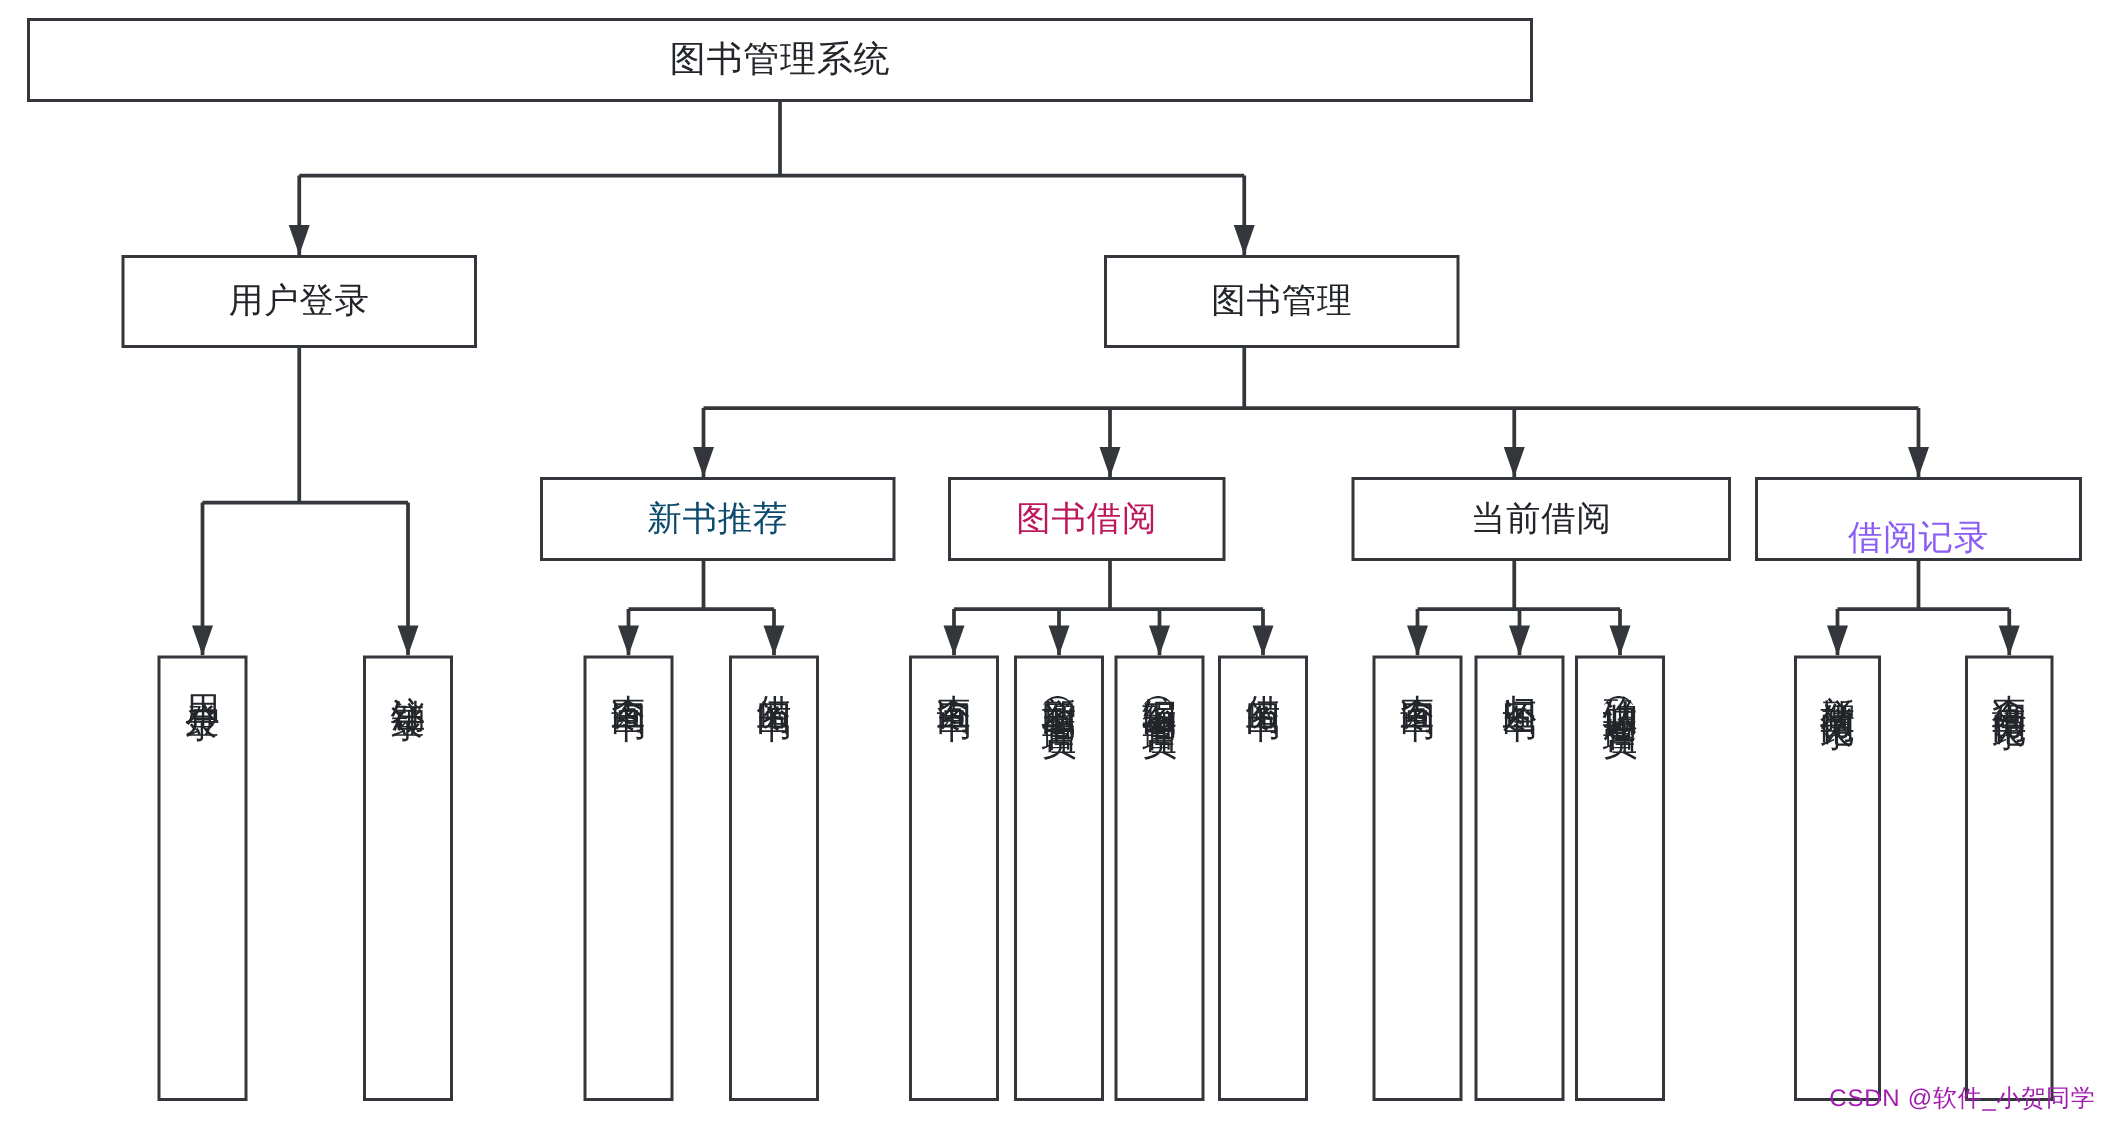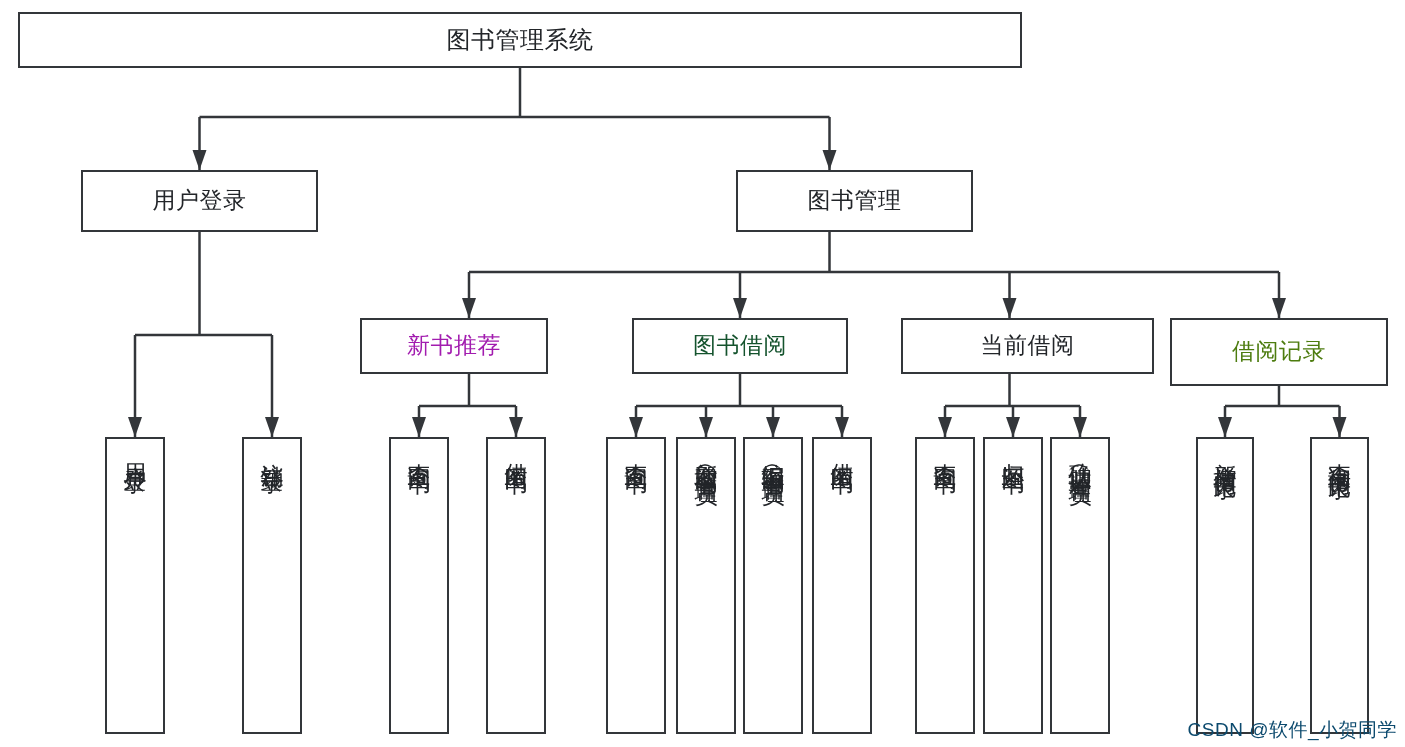--- a/index.html
+++ b/index.html
@@ -54,22 +54,22 @@
     letter-spacing: 3px;
     line-height: 1;
   }
   .node.root .node-label {
     font-size: 24px;
   }
   #watermark {
     position: absolute;
     right: 8px;
     bottom: 4px;
-    font-size: 19px;
-    color: #0c4a6e;
+    font-size: 16px;
+    color: #a21caf;
     letter-spacing: 0.5px;
     white-space: nowrap;
     pointer-events: none;
   }
 </style>
 </head>
 <body>
 
 <div id="canvas">
   <svg id="edges" viewBox="0 0 1405 747" xmlns="http://www.w3.org/2000/svg">
@@ -129,30 +129,30 @@
   <div id="nodes">
       <div class="node horiz root" style="left: 18px; top: 12px; width: 1004px; height: 56px; border-color: rgb(51, 54, 58); color: rgb(34, 37, 41);">
         <span class="node-label">图书管理系统</span>
       </div>
       <div class="node horiz" style="left: 81px; top: 170px; width: 237px; height: 62px; border-color: rgb(51, 54, 58); color: rgb(34, 37, 41);">
         <span class="node-label">用户登录</span>
       </div>
       <div class="node horiz" style="left: 736px; top: 170px; width: 237px; height: 62px; border-color: rgb(51, 54, 58); color: rgb(34, 37, 41);">
         <span class="node-label">图书管理</span>
       </div>
-      <div class="node horiz" style="left: 360px; top: 318px; width: 188px; height: 56px; border-color: rgb(51, 54, 58); color: #a21caf;">
+      <div class="node horiz" style="left: 360px; top: 318px; width: 237px; height: 56px; border-color: rgb(51, 54, 58); color: #0c4a6e;">
         <span class="node-label">新书推荐</span>
       </div>
-      <div class="node horiz" style="left: 632px; top: 318px; width: 216px; height: 56px; border-color: rgb(51, 54, 58); color: #14532d;">
+      <div class="node horiz" style="left: 632px; top: 318px; width: 185px; height: 56px; border-color: rgb(51, 54, 58); color: #be185d;">
         <span class="node-label">图书借阅</span>
       </div>
       <div class="node horiz" style="left: 901px; top: 318px; width: 253px; height: 56px; border-color: rgb(51, 54, 58); color: rgb(34, 37, 41);">
         <span class="node-label">当前借阅</span>
       </div>
-      <div class="node horiz" style="left: 1170px; top: 318px; width: 218px; height: 68px; border-color: rgb(51, 54, 58); color: #4d7c0f;">
+      <div class="node horiz" style="left: 1170px; top: 318px; width: 218px; height: 56px; border-color: rgb(51, 54, 58); color: #8b5cf6; align-items: flex-end;">
         <span class="node-label">借阅记录</span>
       </div>
       <div class="node vert" style="left: 105px; top: 437px; width: 60px; height: 297px; border-color: rgb(51, 54, 58); color: rgb(34, 37, 41);">
         <span class="node-label">用户登录</span>
       </div>
       <div class="node vert" style="left: 242px; top: 437px; width: 60px; height: 297px; border-color: rgb(51, 54, 58); color: rgb(34, 37, 41);">
         <span class="node-label">注销登录</span>
       </div>
       <div class="node vert" style="left: 389px; top: 437px; width: 60px; height: 297px; border-color: rgb(51, 54, 58); color: rgb(34, 37, 41);">
         <span class="node-label">查询图书</span>

